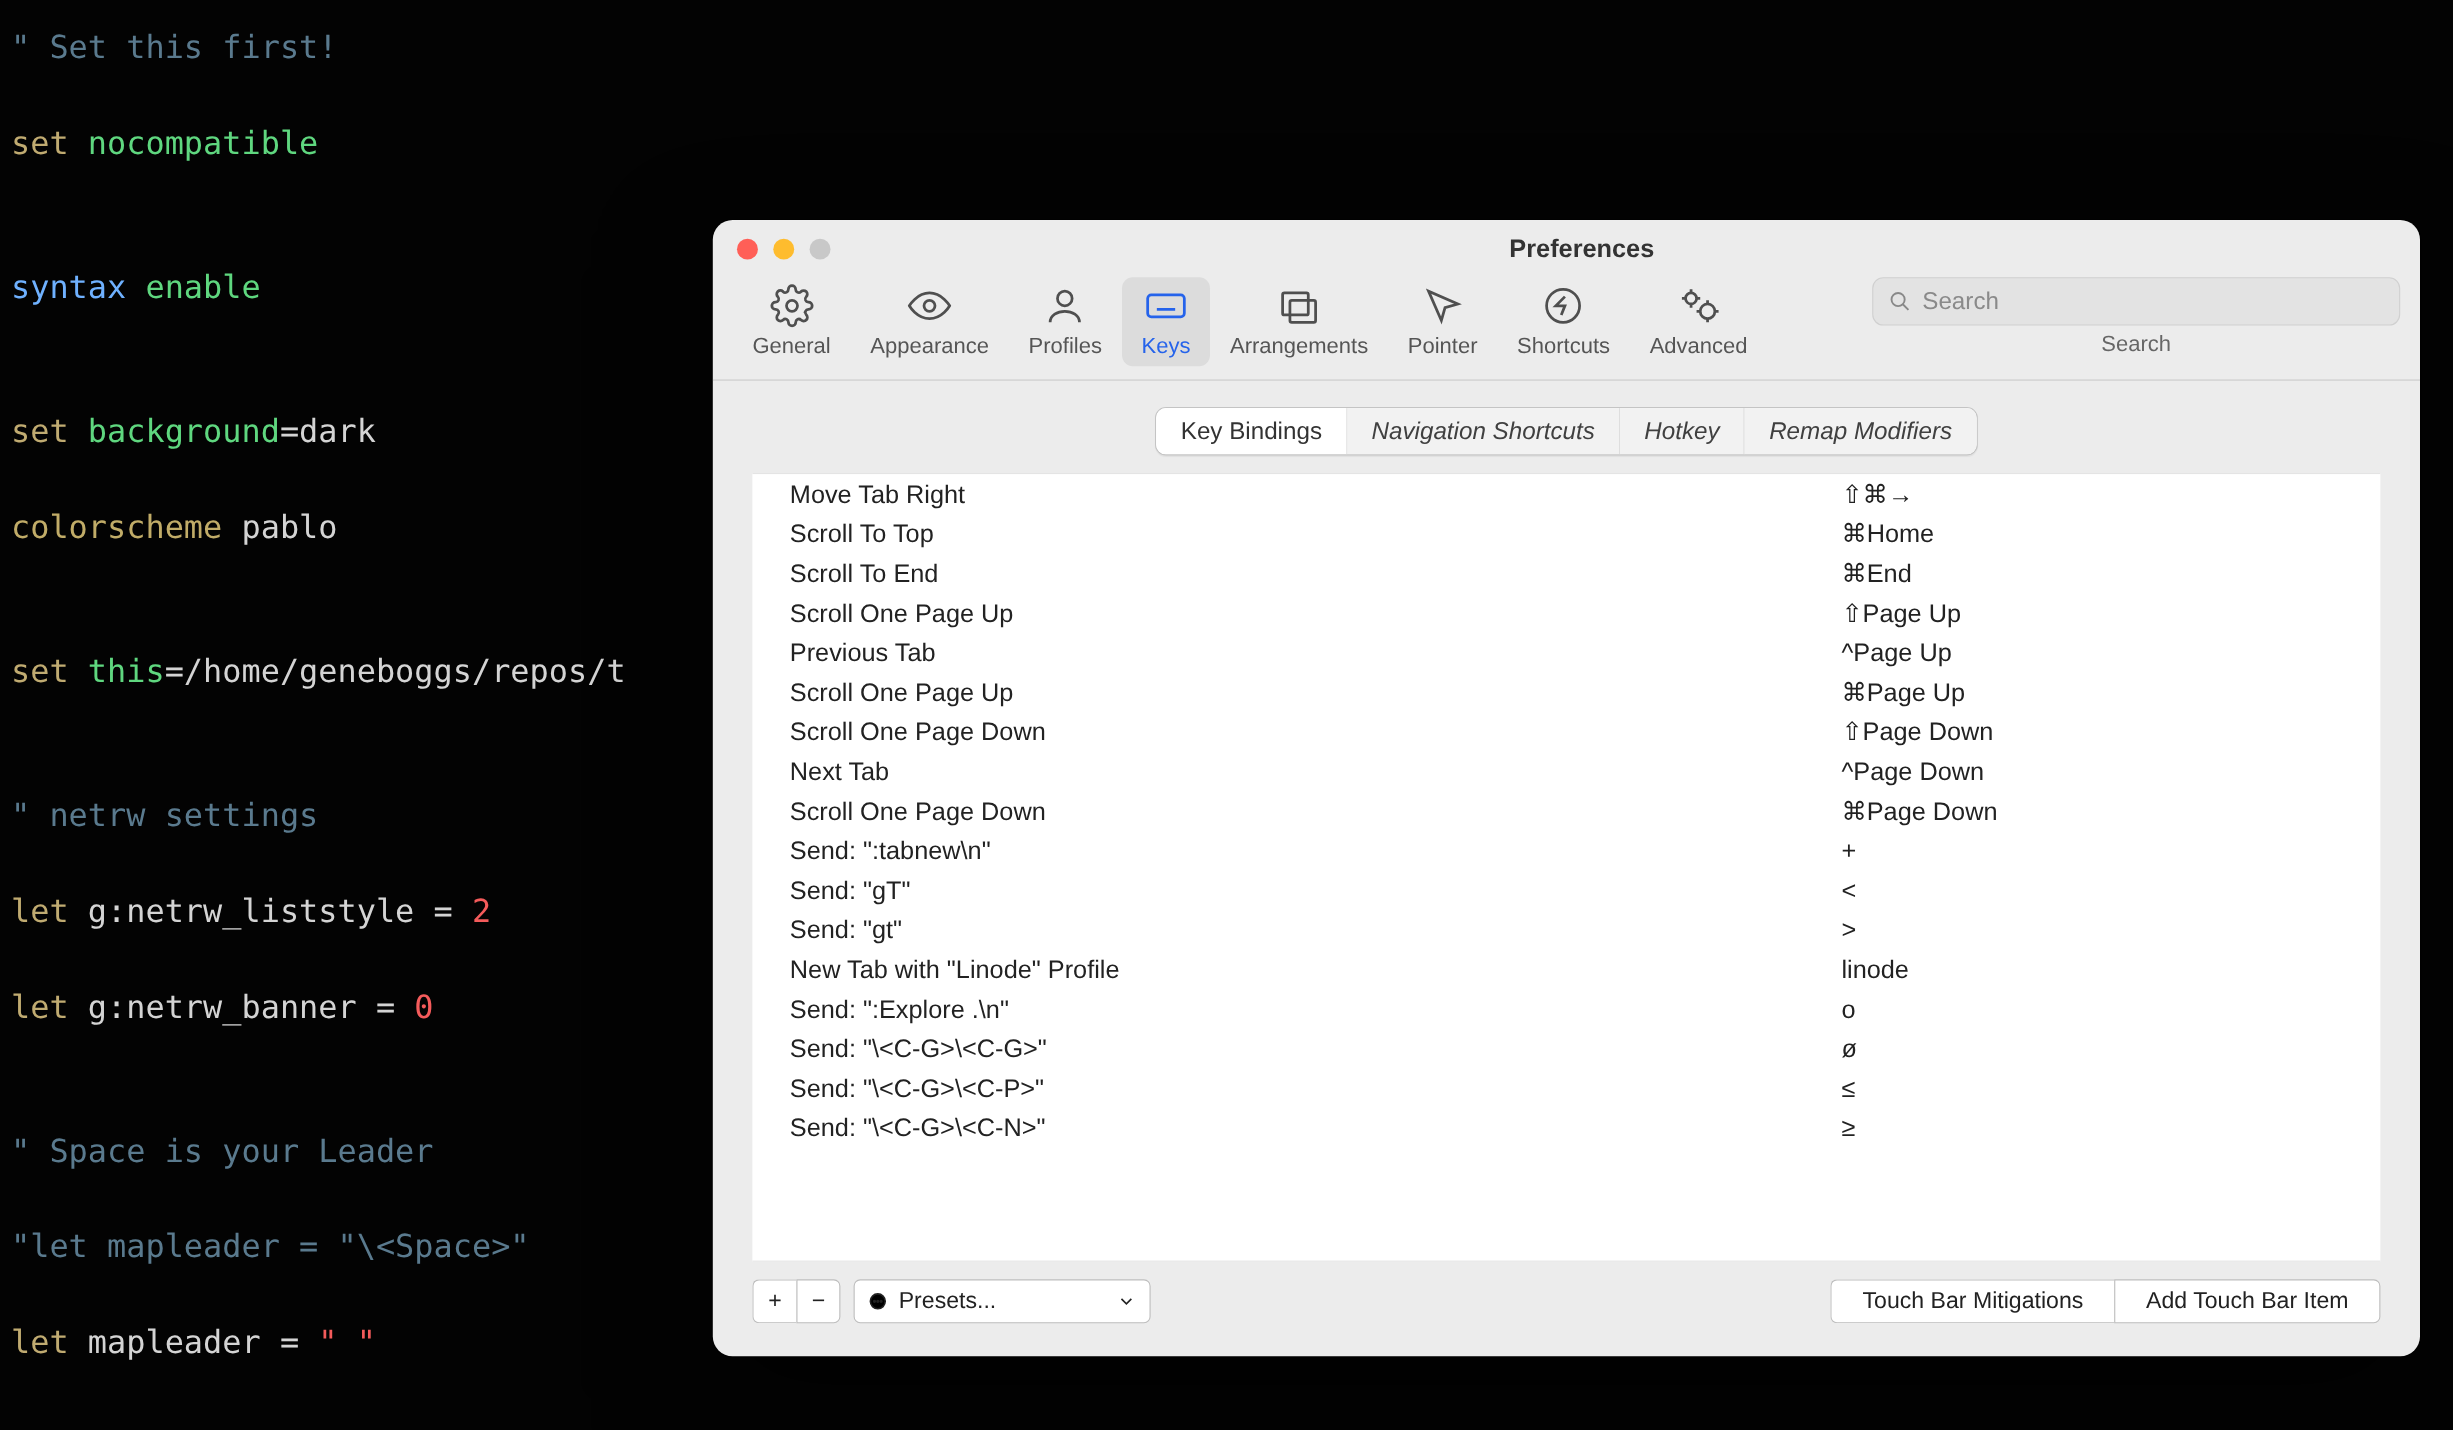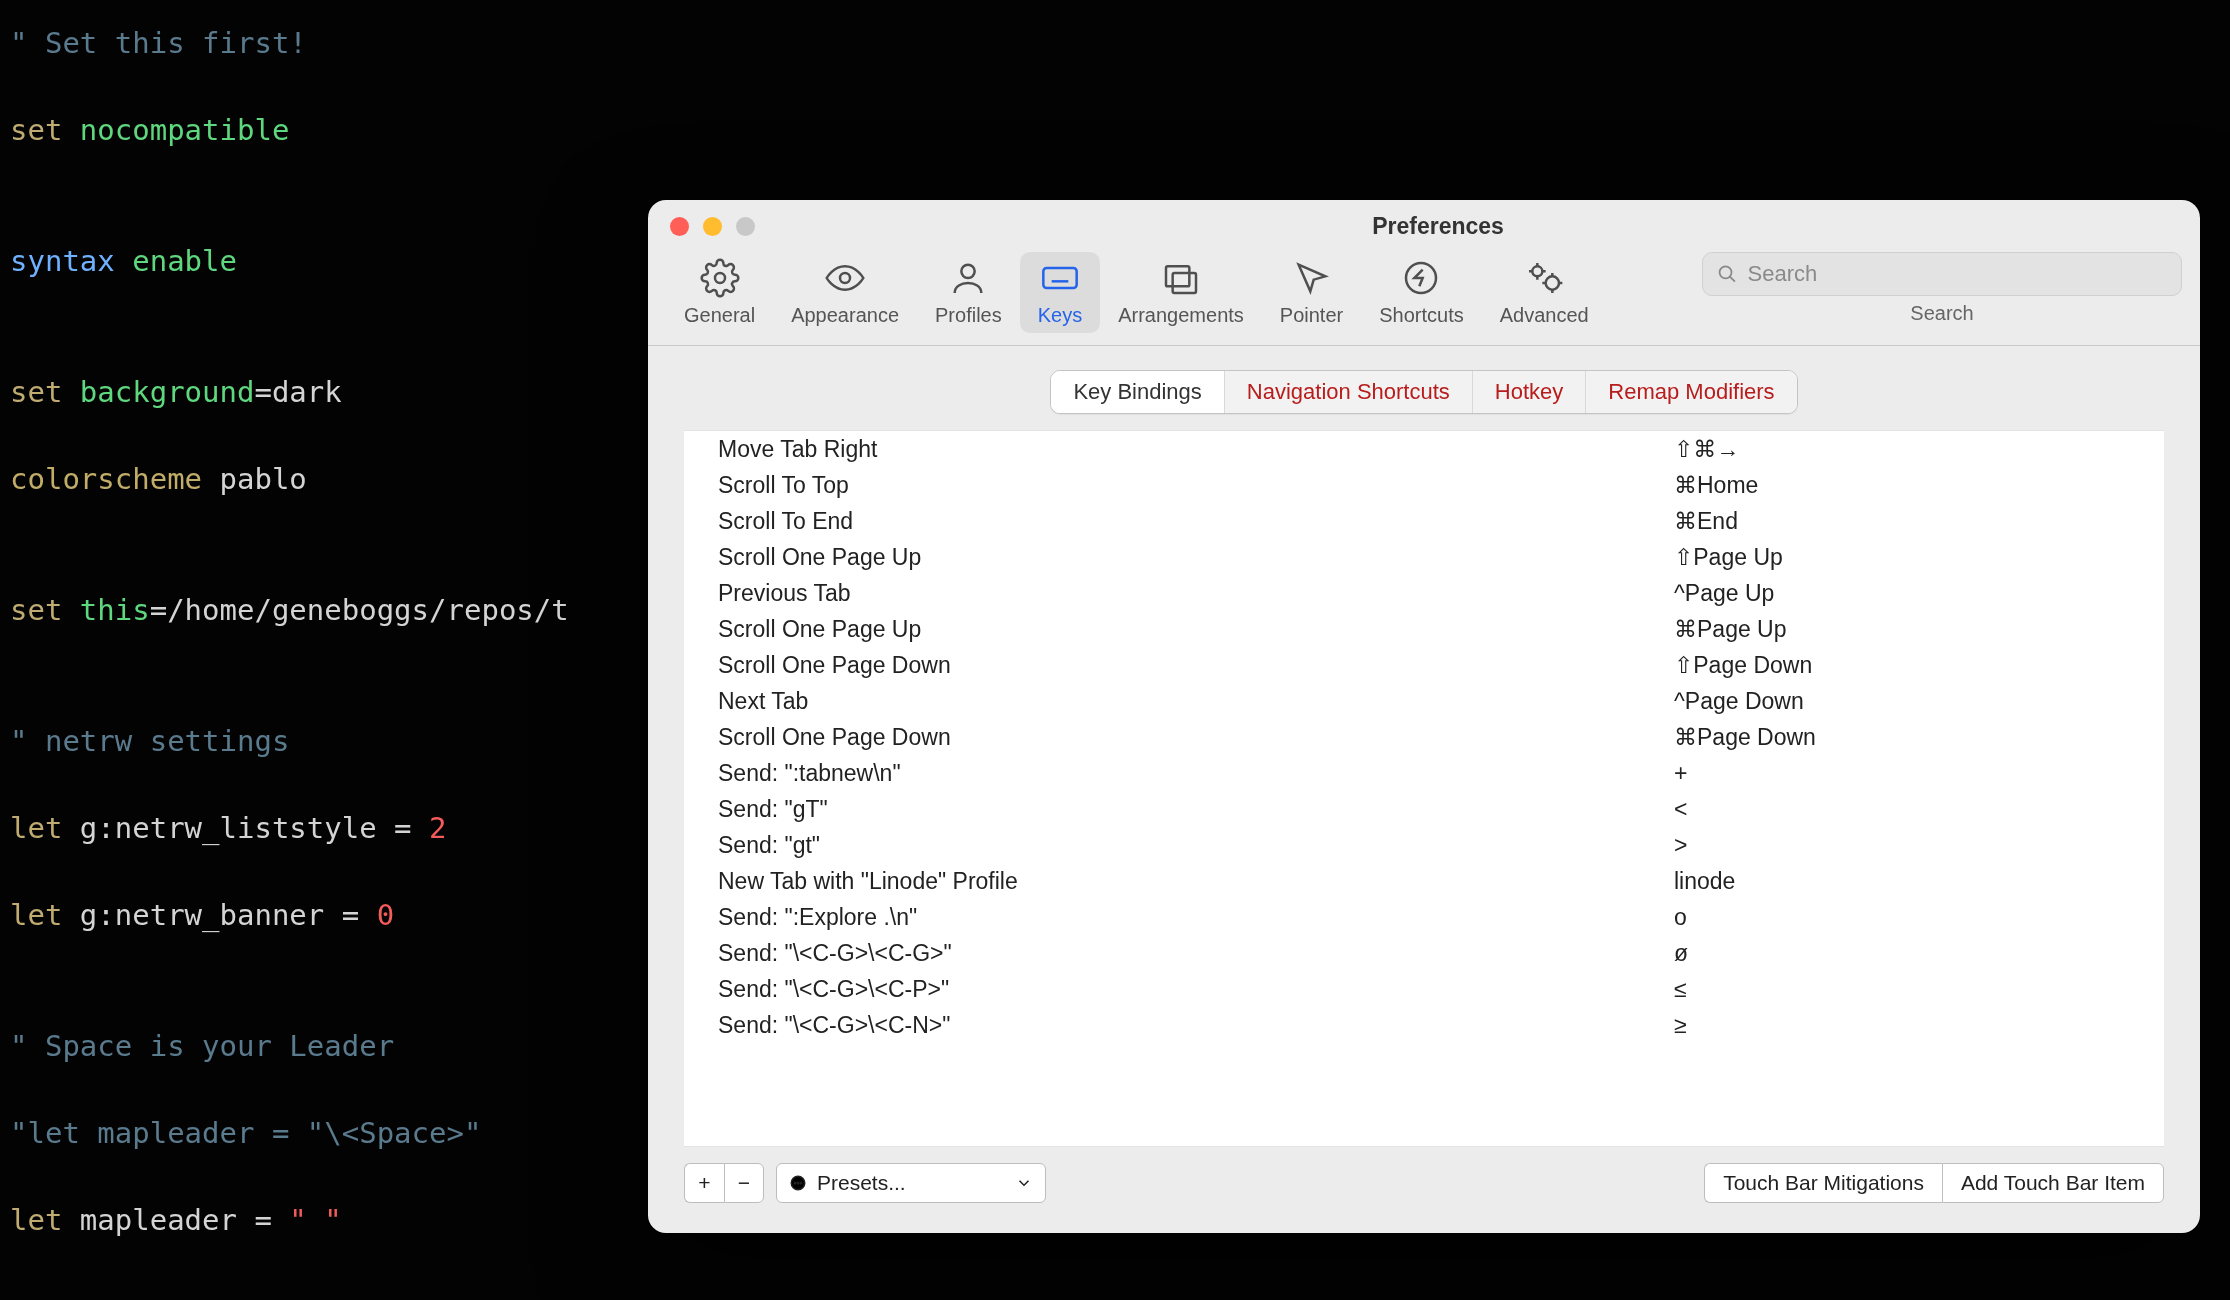--- a/index.html
+++ b/index.html
@@ -115,21 +115,21 @@
   .segbtn {
     padding:8px 22px; font-size:22px; color:#333;
     border-right:1px solid #d9d9d9;
   }
   .segbtn:last-child { border-right:none; }
   .segbtn.active {
     background:#fff;
     box-shadow: inset 0 0 0 0 transparent;
     font-weight:400;
   }
-  .segbtn:not(.active){ background:#f2f2f2; color:#b91c1c; }
+  .segbtn:not(.active){ background:#f2f2f2; color:#404040;font-style:italic; }
 
   
   .listpanel {
     background:#fff;
     margin: 0 36px;
     flex: 1;
     overflow:auto;
     border-top:1px solid #e4e4e4;
     border-bottom:1px solid #e4e4e4;
   }
@@ -147,21 +147,21 @@
     display:flex; align-items:center;
     padding: 16px 36px 30px;
     gap:12px;
   }
   .btn {
     background:#fff; border:1px solid #bdbdbd;
     border-radius:6px;
     height:40px;
     font-size:21px; color:#222;
     display:flex; align-items:center; justify-content:center;
-    padding:0 18px;
+    padding:0 28px;
   }
   .btn.sq { width:40px; padding:0; }
   .presets {
     display:flex; align-items:center;
     background:#fff; border:1px solid #bdbdbd; border-radius:6px;
     height:40px; width:270px; padding:0 12px;
     font-size:21px; color:#222;
     justify-content:space-between;
   }
   .presets .left { display:flex; align-items:center; gap:10px; }

